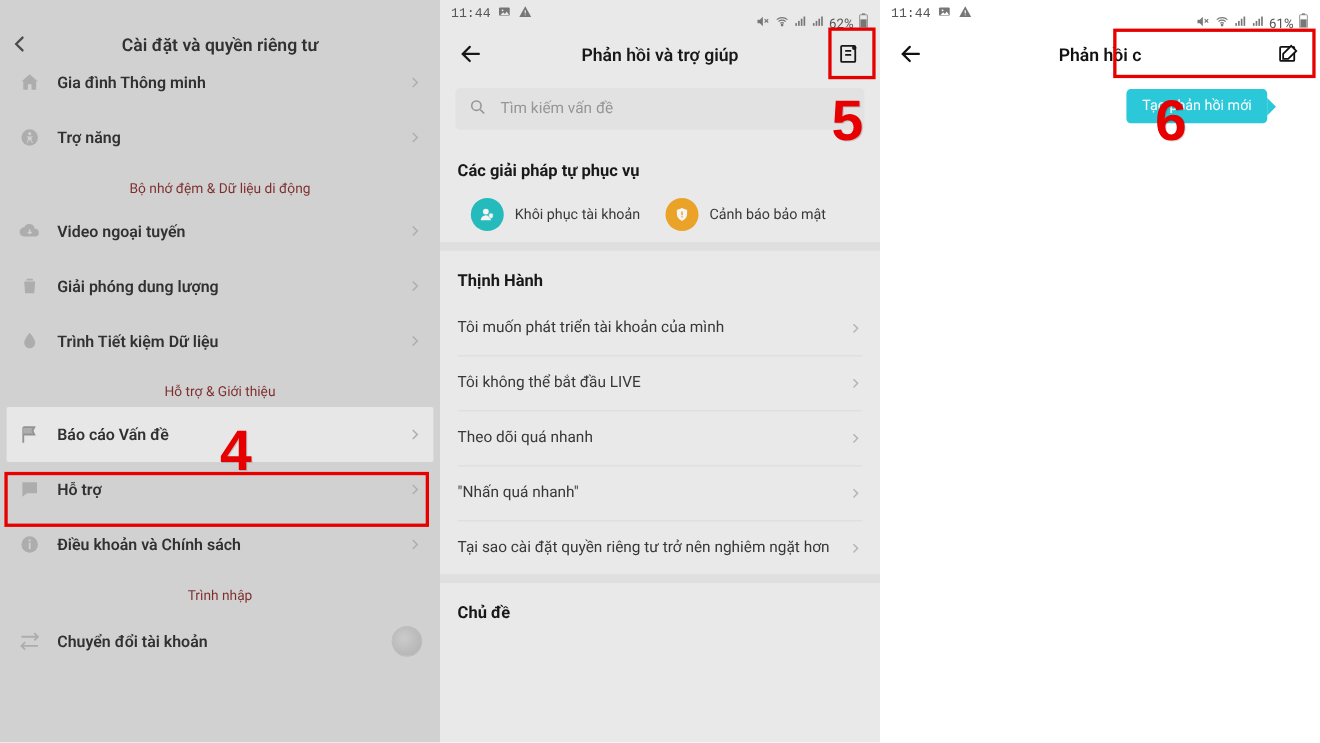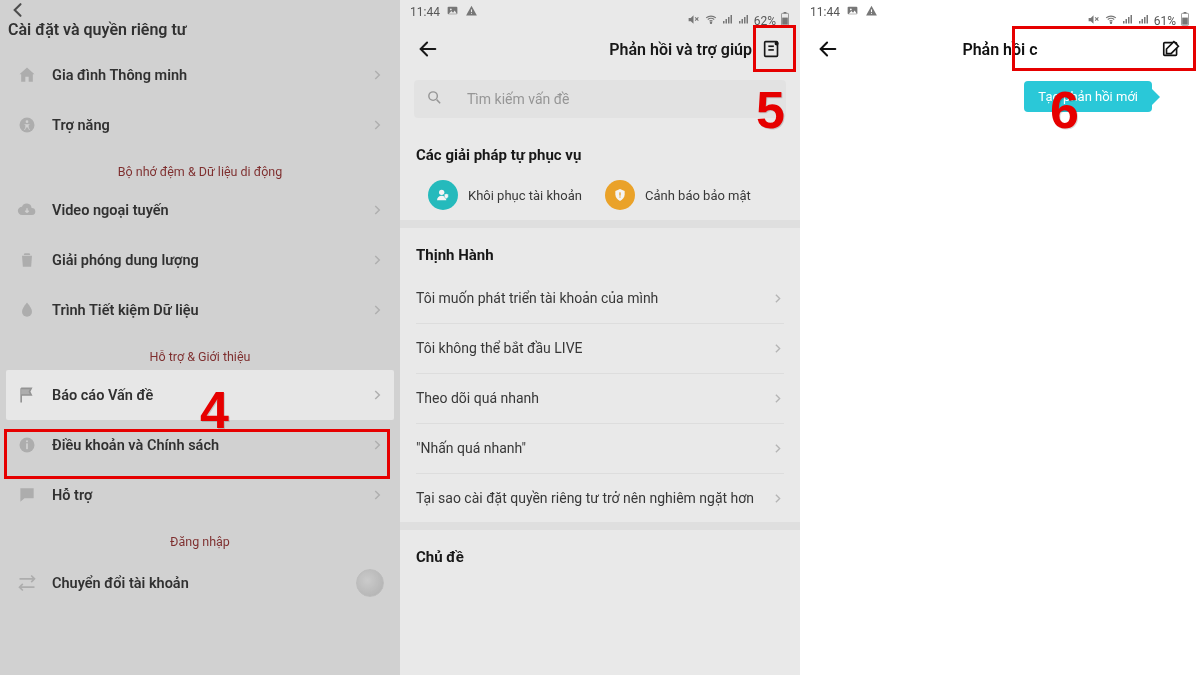--- a/index.html
+++ b/index.html
@@ -6,42 +6,42 @@
   body { font-family: -apple-system, BlinkMacSystemFont, "Segoe UI", Roboto, Arial, sans-serif; background: #fff; }
   .container { display: flex; width: 1200px; height: 675px; }
   .panel { width: 400px; height: 675px; position: relative; overflow: hidden; }
   .panel1 { background: #e5e5e5; }
   .panel2 { background: #f4f4f4; }
   .panel3 { background: #ffffff; }
   .overlay-dim { position: absolute; inset:0; background: rgba(120,120,120,0.18); pointer-events:none; }
   .overlay-dim2 { position: absolute; inset:0; background: rgba(120,120,120,0.08); pointer-events:none; }
   
   .status-bar { height: 24px; display:flex; align-items:center; justify-content:space-between; padding: 0 10px; font-size:12px; color:#555; }
-  .status-left { display:flex; gap:6px; align-items:center;}
+  .status-left { display:flex; gap:6px; align-items:center;font-family:Liberation Mono, monospace;}
   .status-right { display:flex; gap:4px; align-items:center;margin-top:17px;}
   
   .header { display:flex; align-items:center; height:50px; padding: 0 8px; position:relative; }
   .header .back { width:40px; display:flex; justify-content:center; align-items:center; }
-  .header .title { flex:1; text-align:right; font-weight:600; font-size:16px; color:#111; }
+  .header .title { flex:1; text-align:center; font-weight:600; font-size:16px; color:#111; }
   .header .action { width:40px; display:flex; justify-content:center; align-items:center; }
   
-  .header1 { display:flex; align-items:flex-start; height:50px; padding: 0 8px; flex-direction: column; }
+  .header1 { display:flex; align-items:flex-end; height:50px; padding: 0 8px; }
   .header1 .back { width:40px; display:flex; justify-content:flex-start; align-items:center; }
   .header1 .title { flex:1; text-align:center; font-weight:600; font-size:16px; color:#222; }
   
   .row { display:flex; align-items:center; padding: 14px 16px; font-size:14.5px; color:#222; }
   .row .icon { width:22px; height:22px; margin-right:14px; color:#999; display:flex; align-items:center; justify-content:center; }
   .row .label { flex:1; font-weight:600; }
   .row .chev { color:#bbb; }
   .row .avatar { width:28px; height:28px; border-radius:50%; background:radial-gradient(circle at 40% 40%, #ddd, #bbb); border:1px solid #ccc;}
   
   .section-h { padding: 14px 16px 6px; font-size:12.5px; color:#7f1d1d;text-align:center; }
   .section-h2 { padding: 18px 16px 10px; font-size:15px; font-weight:700; color:#111; }
   
-  .search-box { margin: 6px 14px 10px; background:#ececec; border-radius:4px; height:38px; display:flex; align-items:center; padding:0 12px; color:#999; font-size:14px; gap:24px;}
+  .search-box { margin: 6px 14px 10px; background:#ececec; border-radius:4px; height:38px; display:flex; align-items:center; padding:0 12px; color:#999; font-size:14px; gap:12px;}
   
   .grid2 { display:flex; padding: 6px 28px 10px; gap:10px;}
   .grid2 .cell { flex:1; display:flex; align-items:center; gap:10px; font-size:13px; color:#333; }
   .grid2 .badge { width:30px; height:30px; border-radius:50%; display:flex; align-items:center; justify-content:center; color:#fff; flex:none; }
   .badge-teal { background:#1fc1c3; }
   .badge-orange { background:#f5a623; }
   
   .divider-thick { height:8px; background:#e9e9e9; }
   .hr { height:1px; background:#e6e6e6; margin:0 16px;}
   
@@ -162,47 +162,47 @@
       <span class="label">Báo cáo Vấn đề</span>
       <span class="chev">
           <svg width="14" height="14" viewBox="0 0 24 24" fill="none" stroke="#bbb" stroke-width="2.5">
             <polyline points="9 5 16 12 9 19"></polyline>
           </svg>
         </span>
     </div>
     <div class="row">
       <span class="icon">
           <svg width="20" height="20" viewBox="0 0 24 24" fill="#b9b9b9">
+            <path d="M4 4h16v12H9l-5 4V4z"></path>
+          </svg>
+        </span>
+      <span class="label">Hỗ trợ</span>
+      <span class="chev">
+          <svg width="14" height="14" viewBox="0 0 24 24" fill="none" stroke="#bbb" stroke-width="2.5">
+            <polyline points="9 5 16 12 9 19"></polyline>
+          </svg>
+        </span>
+    </div>
+    <div class="row">
+      <span class="icon">
+          <svg width="20" height="20" viewBox="0 0 24 24" fill="#b9b9b9">
             <circle cx="12" cy="12" r="9"></circle>
             <rect x="11" y="10" width="2" height="7" fill="#e5e5e5"></rect>
             <circle cx="12" cy="7.5" r="1.2" fill="#e5e5e5"></circle>
           </svg>
         </span>
       <span class="label">Điều khoản và Chính sách</span>
       <span class="chev">
           <svg width="14" height="14" viewBox="0 0 24 24" fill="none" stroke="#bbb" stroke-width="2.5">
             <polyline points="9 5 16 12 9 19"></polyline>
           </svg>
         </span>
     </div>
-    <div class="row">
-      <span class="icon">
-          <svg width="20" height="20" viewBox="0 0 24 24" fill="#b9b9b9">
-            <path d="M4 4h16v12H9l-5 4V4z"></path>
-          </svg>
-        </span>
-      <span class="label">Hỗ trợ</span>
-      <span class="chev">
-          <svg width="14" height="14" viewBox="0 0 24 24" fill="none" stroke="#bbb" stroke-width="2.5">
-            <polyline points="9 5 16 12 9 19"></polyline>
-          </svg>
-        </span>
-    </div>
-
-    <div class="section-h">Đăng nhập</div>
+
+    <div class="section-h">Trình nhập</div>
     <div class="row">
       <span class="icon">
           <svg width="20" height="20" viewBox="0 0 24 24" fill="none" stroke="#b9b9b9" stroke-width="2">
             <path d="M17 3l4 4-4 4M3 7h18M7 21l-4-4 4-4M21 17H3"></path>
           </svg>
         </span>
       <span class="label">Chuyển đổi tài khoản</span>
       <span class="avatar"></span>
     </div>
 

